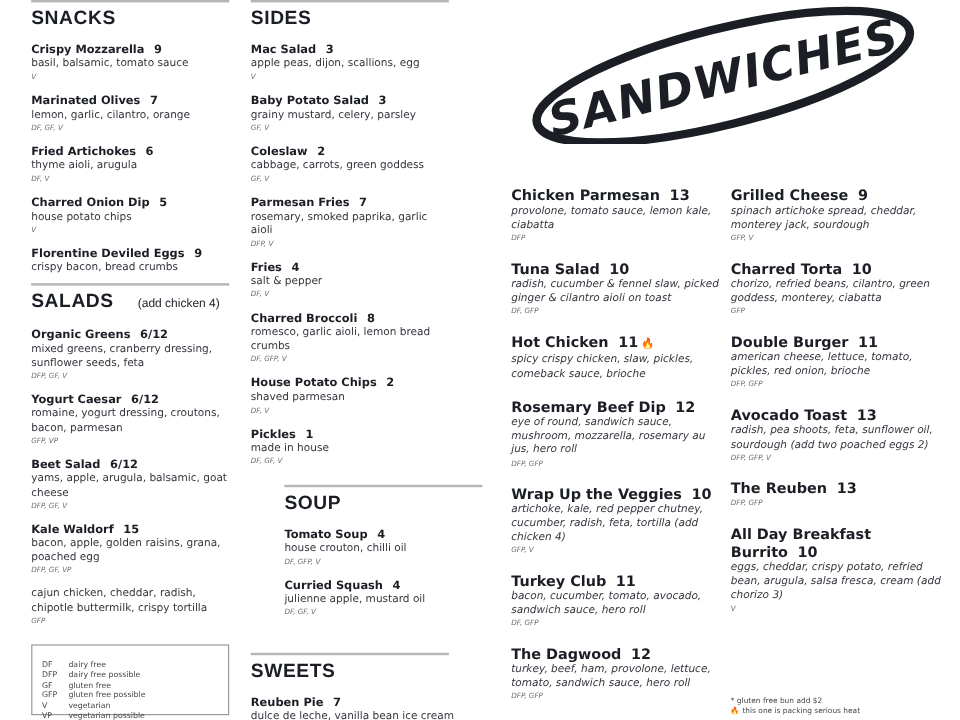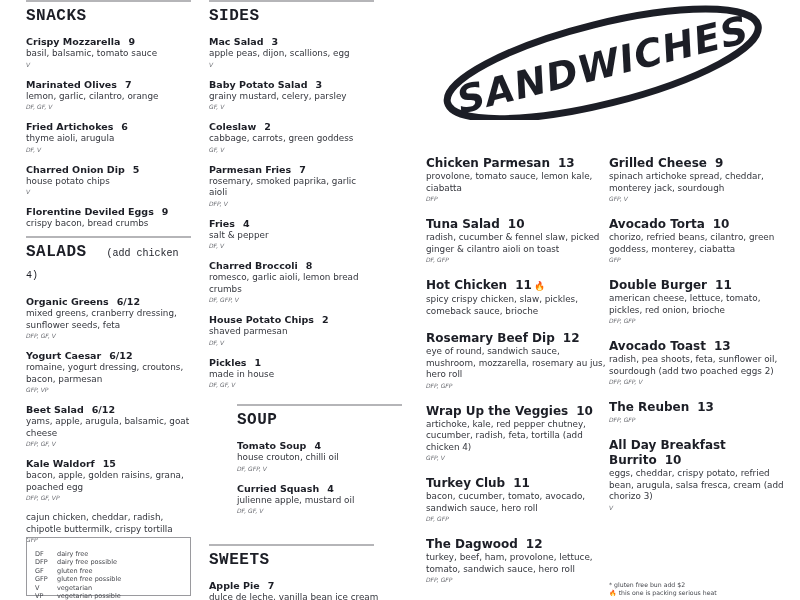--- a/index.html
+++ b/index.html
@@ -1,28 +1,28 @@
 <!DOCTYPE html>
 <html><head>
 <meta charset="utf-8">
 <style>
   * { box-sizing: border-box; margin: 0; padding: 0; }
   html, body { width: 800px; height: 600px; overflow: hidden; background: #ffffff; }
   body { position: relative; font-family: "DejaVu Sans", sans-serif; color: #1c1e26; }
   .col { position: absolute; }
   .rule { height: 2px; background: #b5b5b8; margin-bottom: 4px; }
-  .sec-title { font-family: Liberation Mono, monospace; font-weight: bold; font-size: 16px; letter-spacing: 0.5px; color: #1c1e26; line-height: 20px; margin-bottom: 10px; }
+  .sec-title { font-family: Liberation Sans, sans-serif; font-weight: bold; font-size: 16px; letter-spacing: 0.5px; color: #1c1e26; line-height: 20px; margin-bottom: 10px; }
   .sec-title .sub { font-weight: normal; font-size: 10px; letter-spacing: 0; margin-left: 20px; }
   .item { margin-bottom: 10px; }
   .item-name { font-weight: bold; font-size: 9.5px; line-height: 12px; color: #1c1e26; }
   .item-price { margin-left: 8px; }
   .item-desc { font-size: 8.8px; line-height: 11.5px; color: #34363d; }
   .item-tags { font-size: 6px; line-height: 9px; color: #6a6c72; font-style: italic; }
   .sw .item-name { font-size: 12px; line-height: 15px; }
-  .sw .item-desc { font-size: 8.8px; line-height: 11.5px; }
+  .sw .item-desc { font-size: 8.8px; line-height: 11.5px; font-style: italic; }
   .sw .item { margin-bottom: 14px; }
   .legend { position: absolute; left: 26px; top: 537px; width: 165px; height: 59px; border: 1px solid #9a9a9e; padding: 12px 8px; }
   .legend-row { display: flex; font-size: 6.5px; line-height: 8.4px; color: #45474d; }
   .legend-code { width: 22px; }
   .logo { position: absolute; left: 432px; top: 2px; width: 340px; height: 118px; }
   .footnotes { position: absolute; left: 609px; top: 580px; font-size: 6.2px; line-height: 10px; color: #45474d; }
 </style>
 </head>
 <body>
 
@@ -177,21 +177,21 @@
           <div class="item-desc">julienne apple, mustard oil</div>
           <div class="item-tags">DF, GF, V</div>
         </div>
       </div>
   </section>
   <section style="position:absolute; top:544px; width:180px;">
     <div class="rule" style="width:165px;"></div>
     <h2 class="sec-title">SWEETS</h2>
     <div id="sweets-list">
         <div class="item">
-          <div class="item-name"><span>Apple Pie</span><span class="item-price">7</span></div>
+          <div class="item-name"><span>Reuben Pie</span><span class="item-price">7</span></div>
           <div class="item-desc">dulce de leche, vanilla bean ice cream</div>
         </div>
       </div>
   </section>
 </div>
 
 <svg class="logo" viewBox="0 0 340 118">
   <g transform="rotate(-14 170 59)">
     <ellipse cx="170" cy="62" rx="160" ry="40" fill="none" stroke="#1c1e26" stroke-width="7"></ellipse>
     <text x="170" y="76" text-anchor="middle" font-family="DejaVu Sans, sans-serif" font-weight="bold" font-style="italic" font-size="38" fill="#1c1e26" letter-spacing="1">SANDWICHES</text>
@@ -234,21 +234,21 @@
       <div class="item-tags">DFP, GFP</div>
     </div>
   </div>
 <div class="col sw" id="sw-right" style="left:609px; top:156px; width:185px;">
     <div class="item">
       <div class="item-name"><span>Grilled Cheese</span><span class="item-price">9</span></div>
       <div class="item-desc">spinach artichoke spread, cheddar, monterey jack, sourdough</div>
       <div class="item-tags">GFP, V</div>
     </div>
     <div class="item">
-      <div class="item-name"><span>Avocado Torta</span><span class="item-price">10</span></div>
+      <div class="item-name"><span>Charred Torta</span><span class="item-price">10</span></div>
       <div class="item-desc">chorizo, refried beans, cilantro, green goddess, monterey, ciabatta</div>
       <div class="item-tags">GFP</div>
     </div>
     <div class="item">
       <div class="item-name"><span>Double Burger</span><span class="item-price">11</span></div>
       <div class="item-desc">american cheese, lettuce, tomato, pickles, red onion, brioche</div>
       <div class="item-tags">DFP, GFP</div>
     </div>
     <div class="item">
       <div class="item-name"><span>Avocado Toast</span><span class="item-price">13</span></div>

